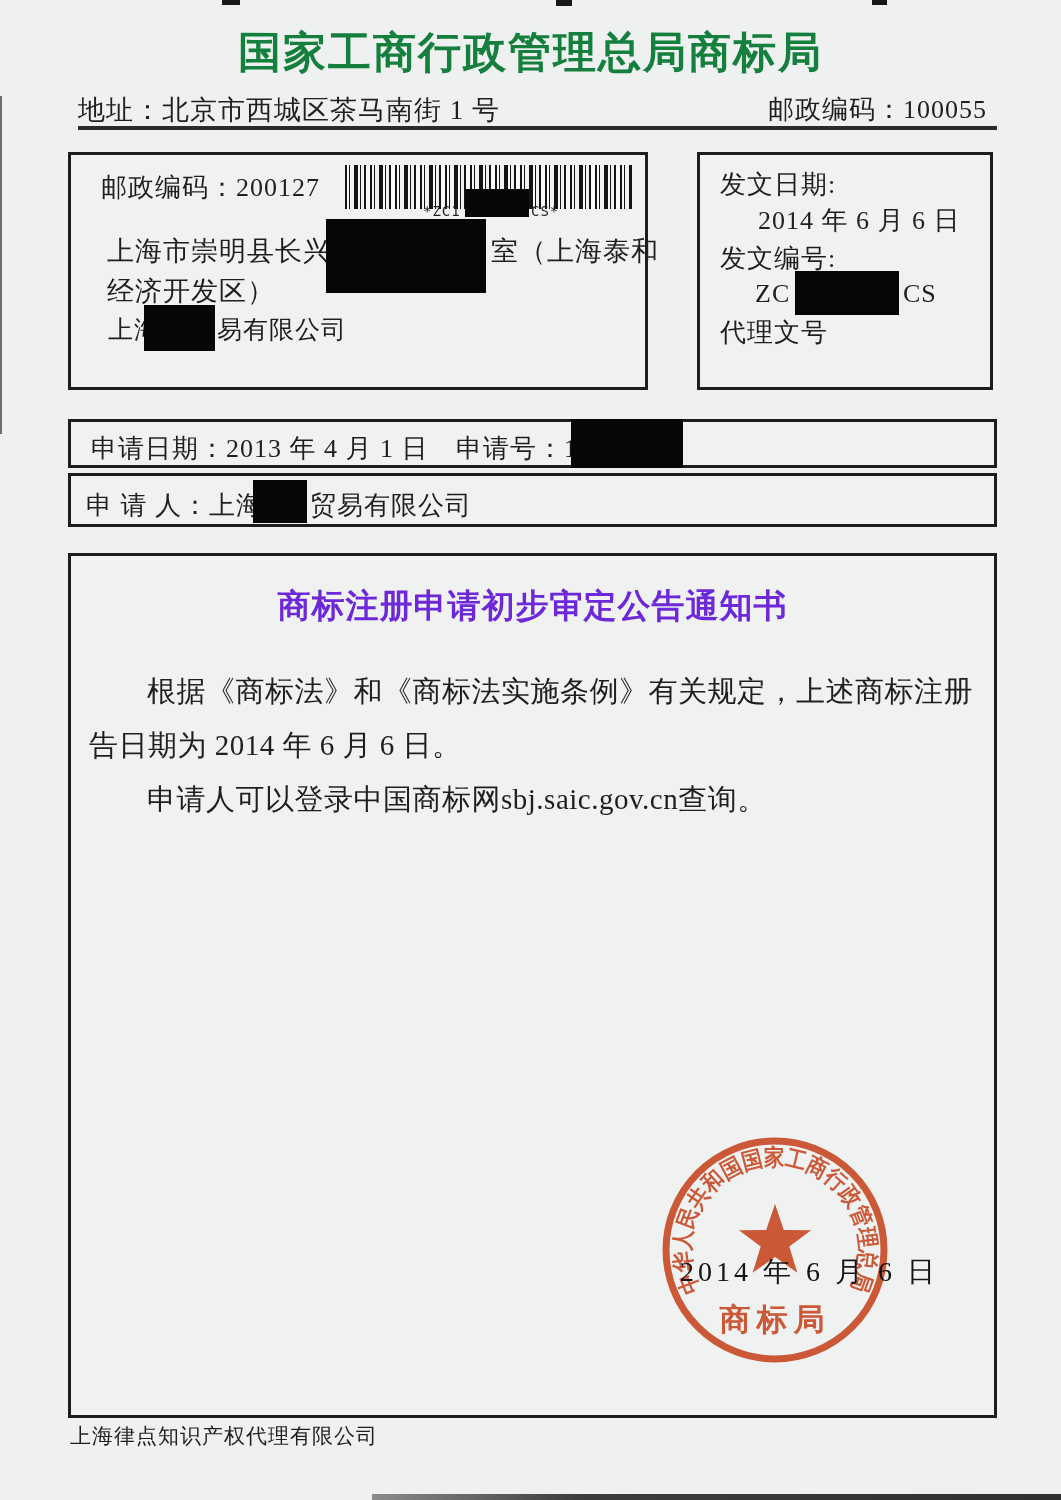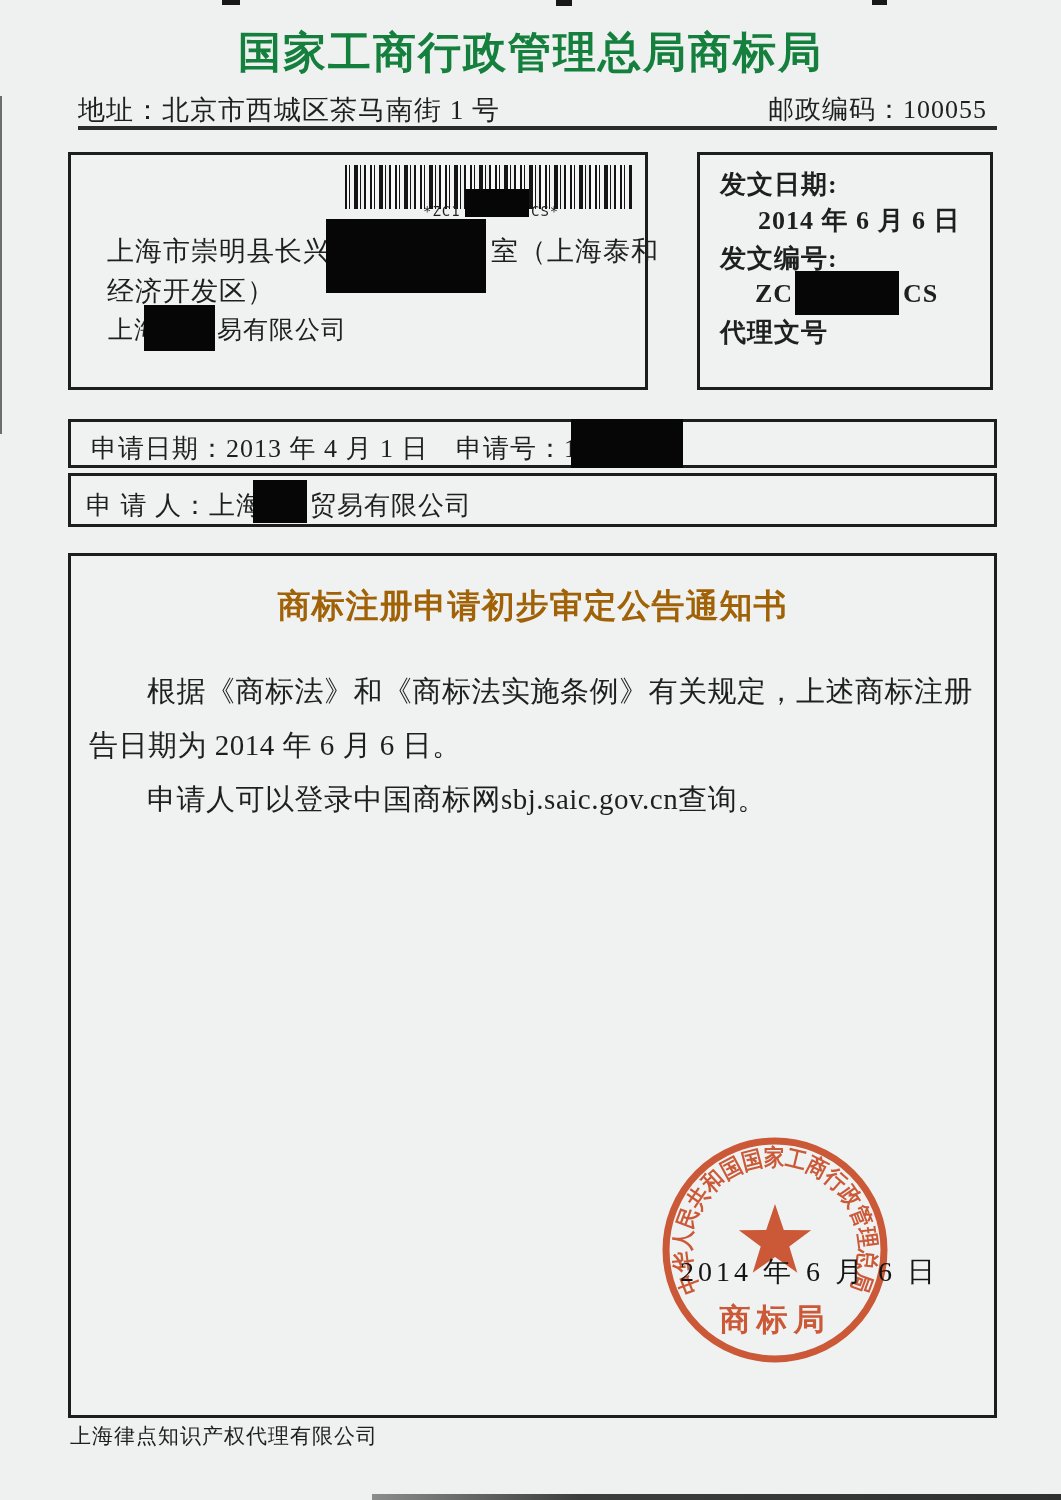--- a/index.html
+++ b/index.html
@@ -21,42 +21,42 @@
     left:0;top:24px;width:1061px;text-align:center;
     font-family:"Liberation Sans","DejaVu Sans",sans-serif;
     font-weight:700;font-size:43px;letter-spacing:2px;color:#15803d;
   }
   .hdr-addr{left:78px;top:92px;font-size:27px;letter-spacing:1px;}
   .hdr-postal{top:92px;right:74px;font-size:26px;letter-spacing:1px;}
   .hdr-rule{left:78px;top:126px;width:919px;height:4px;background:#2b2b2b;}
   
   .box{border:3px solid #1d1d1d;background:#eff2f1;box-sizing:border-box;}
   .recipient-box{left:68px;top:152px;width:580px;height:238px;}
-  .dispatch-box{left:697px;top:152px;width:296px;height:238px;font-weight:bold;}
+  .dispatch-box{left:697px;top:152px;width:296px;height:238px;}
   .appbox-a{left:68px;top:419px;width:929px;height:49px;border-width:3px;}
   .appbox-b{left:68px;top:473px;width:929px;height:54px;border-width:3px;}
   .notice-box{left:68px;top:553px;width:929px;height:865px;}
   .boxtext{font-size:26px;letter-spacing:1px;white-space:nowrap;}
   .redact{background:#060606;}
   
   .barcode{
     left:274px;top:10px;width:287px;height:44px;
     background:repeating-linear-gradient(90deg,
       #141414 0px,#141414 2px,#f7f8f7 2px,#f7f8f7 4px,
       #141414 4px,#141414 5px,#f2f3f2 5px,#f2f3f2 9px,
       #141414 9px,#141414 13px,#f7f8f7 13px,#f7f8f7 15px,
       #141414 15px,#141414 16px,#eff1f0 16px,#eff1f0 19px,
       #141414 19px,#141414 21px,#f7f8f7 21px,#f7f8f7 25px);
   }
   .bc-caption{font-family:"DejaVu Sans Mono","Liberation Mono",monospace;font-size:14px;letter-spacing:1px;}
   
   .notice-title{
     left:0;top:28px;width:100%;text-align:center;
     font-family:"Liberation Sans","DejaVu Sans",sans-serif;
-    font-weight:700;font-size:33px;letter-spacing:1px;color:#a16207;
+    font-weight:700;font-size:33px;letter-spacing:1px;color:#6d28d9;
   }
   .notice-body{left:18px;top:108px;width:893px;font-size:29px;line-height:54px;letter-spacing:0.5px;}
   .indent{text-indent:2em;}
   
   .seal{left:584px;top:574px;width:240px;height:240px;opacity:0.92;}
   .seal-date{
     left:609px;top:697px;font-size:28px;letter-spacing:4px;color:#141414;white-space:nowrap;
   }
   .footer-agency{left:70px;top:1422px;font-size:21px;letter-spacing:1px;}
   
@@ -77,20 +77,21 @@
   <div class="abs artifact" style="left:872px;top:0;width:15px;height:5px;"></div>
   <div class="abs left-edge"></div>
   <div class="abs bottom-shadow"></div>
 
   <div class="abs org-title">国家工商行政管理总局商标局</div>
   <div class="abs hdr-addr">地址：北京市西城区茶马南街 1 号</div>
   <div class="abs hdr-postal">邮政编码：100055</div>
   <div class="abs hdr-rule"></div>
 
   <div class="abs box recipient-box">
+    <div class="abs boxtext" style="left:30px;top:15px;">邮政编码：200127</div>
     <div class="abs barcode"></div>
     <span class="abs bc-caption" style="left:352px;top:48px;">*ZC1</span>
     <div class="abs redact" style="left:394px;top:34px;width:64px;height:28px;"></div>
     <span class="abs bc-caption" style="left:460px;top:48px;">CS*</span>
 
     <div class="abs boxtext" style="left:36px;top:78px;font-size:27px;">上海市崇明县长兴镇潘</div>
     <div class="abs redact" style="left:255px;top:64px;width:160px;height:74px;"></div>
     <div class="abs boxtext" style="left:420px;top:78px;font-size:27px;">室（上海泰和</div>
     <div class="abs boxtext" style="left:36px;top:118px;font-size:27px;text-align:right;">经济开发区）</div>
 

